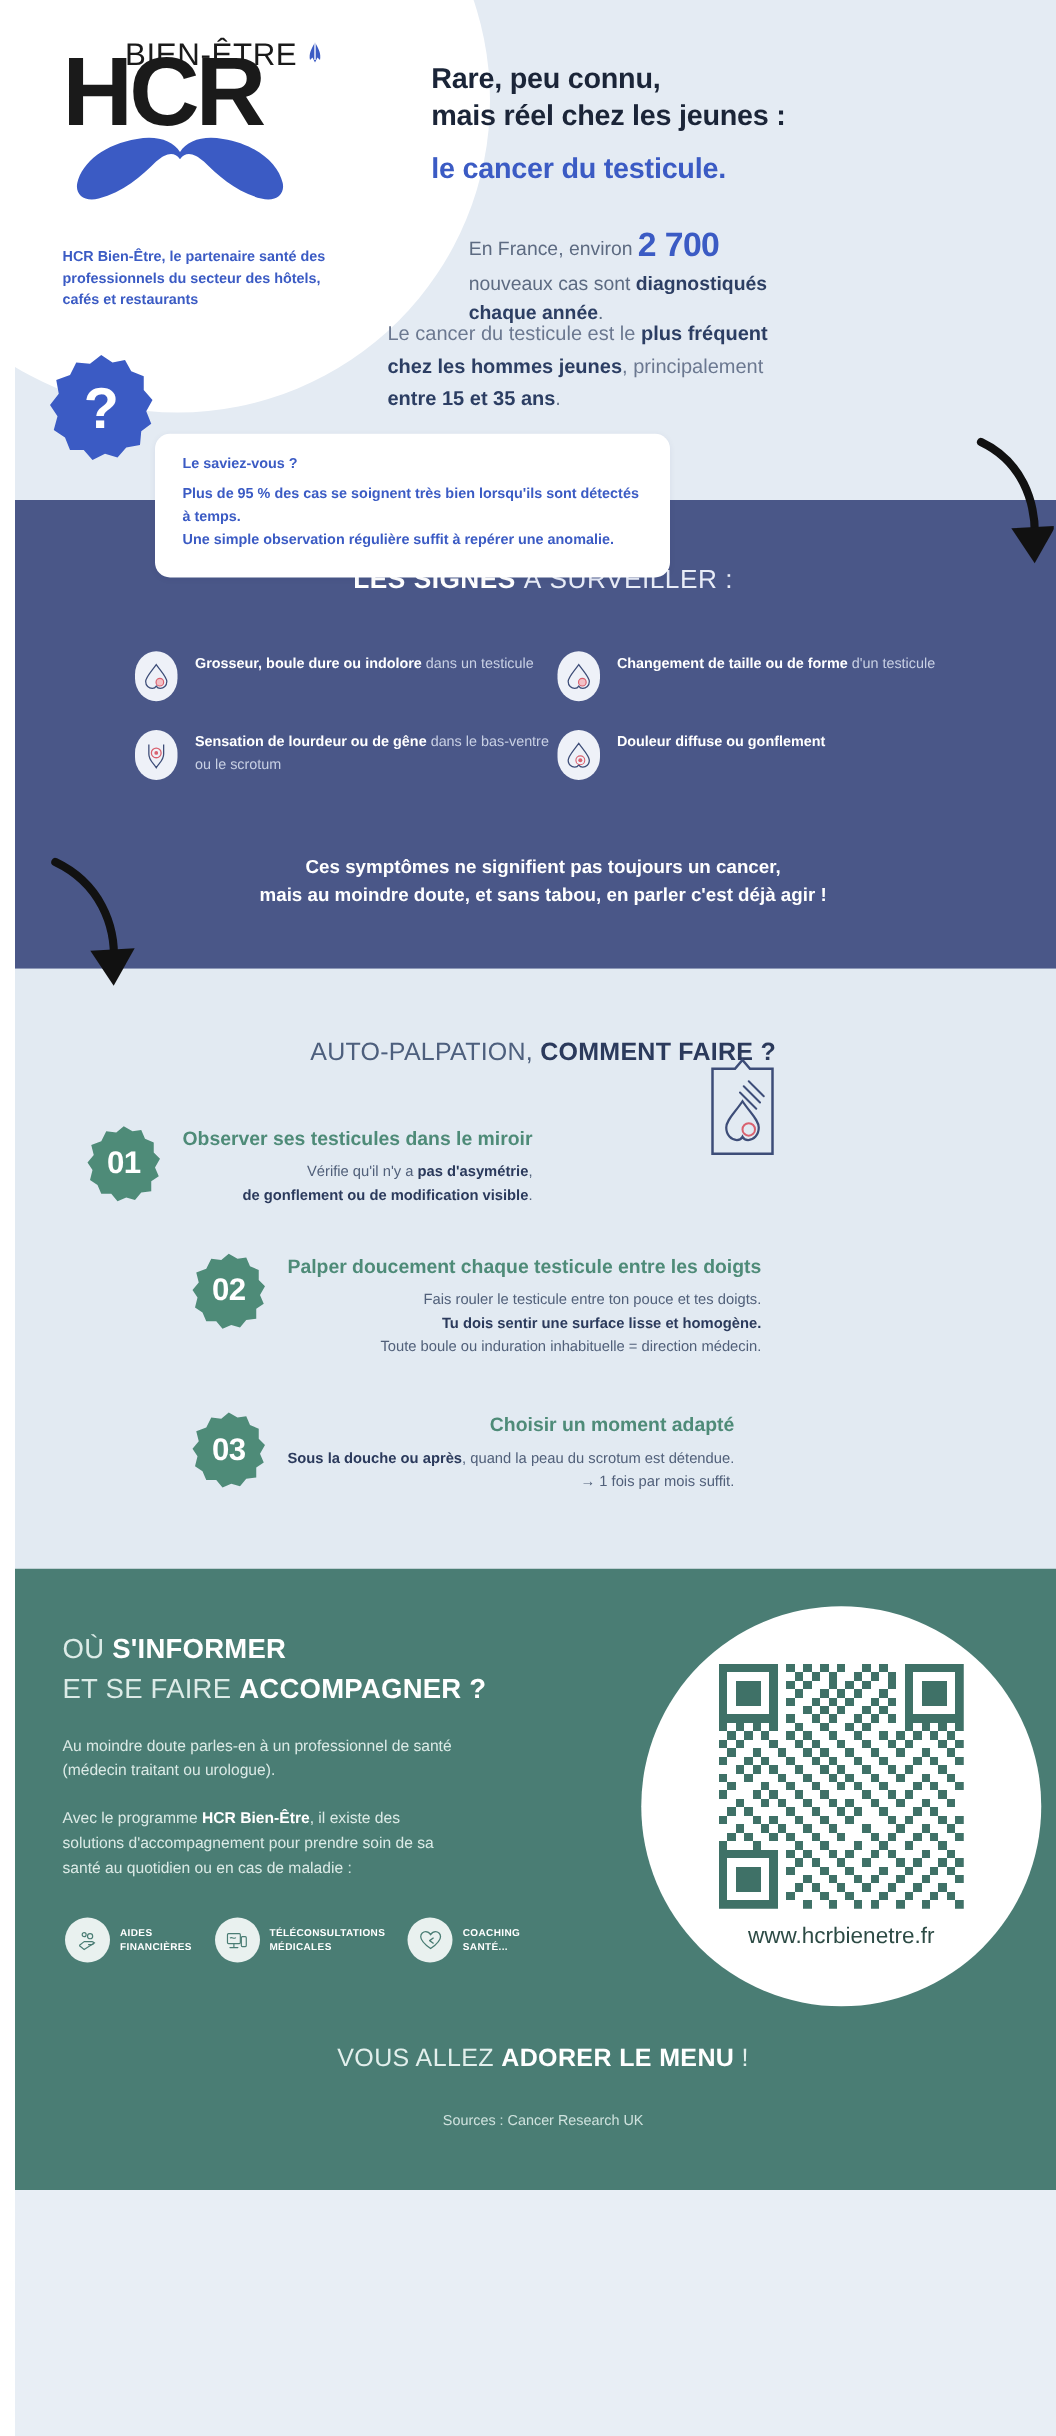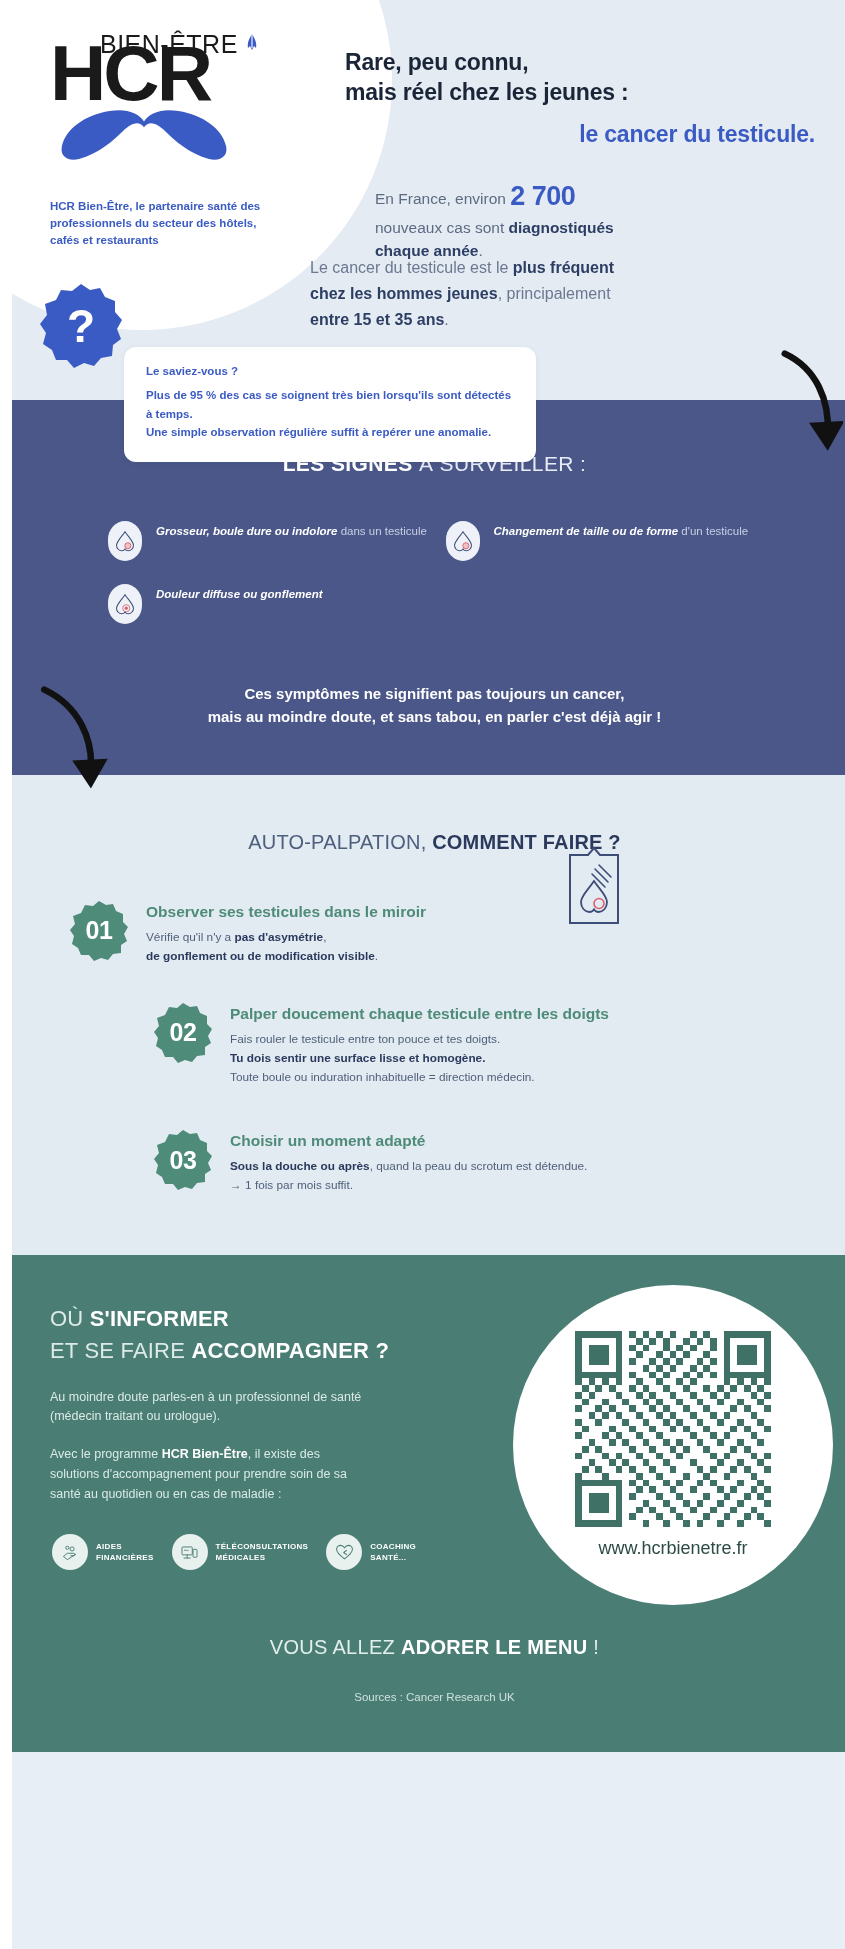--- a/index.html
+++ b/index.html
@@ -75,21 +75,21 @@
   }
 
   .head-right { position: absolute; left: 333px; top: 48px; width: 470px; }
   .head-title {
     font-size: 23px;
     font-weight: 700;
     line-height: 1.3;
     color: #1b2538;
     letter-spacing: -0.2px;
   }
-  .head-title .accent { color: #3b5bc4; text-align: right; }
+  .head-title .accent { color: #3b5bc4; }
   .head-stat {
     margin-top: 26px;
     margin-left: 30px;
     font-size: 15.5px;
     line-height: 1.5;
     color: #5d6b82;
     width: 300px;
   }
   .head-stat b { color: #2c3e63; }
   .head-stat .big {
@@ -188,21 +188,21 @@
     border-radius: 50%/46%;
     display: flex; align-items: center; justify-content: center;
     margin-top: 1px;
   }
   .sign-txt {
     font-size: 11.5px;
     line-height: 1.58;
     color: #c8d0e4;
     padding-top: 2px;
   }
-  .sign-txt b { color: #ffffff; font-weight: 700; font-style: italic; }
+  .sign-txt b { color: #ffffff; font-weight: 700; }
   .signs-outro {
     margin-top: 58px;
     text-align: center;
     font-size: 15px;
     font-weight: 700;
     line-height: 1.55;
     color: #ffffff;
     padding: 0 60px;
   }
 
@@ -227,21 +227,21 @@
     flex: 0 0 auto;
     position: relative;
     width: 62px; height: 62px;
   }
   .step-badge .num {
     position: absolute; inset: 0;
     display: flex; align-items: center; justify-content: center;
     font-size: 25px; font-weight: 700; color: #ffffff;
     letter-spacing: -0.5px;
   }
-  .step-body { padding-left: 16px; padding-top: 3px; }
+  .step-body { padding-left: 16px; padding-top: 3px; text-align: right; }
   .step-head {
     font-size: 15.5px;
     font-weight: 700;
     color: #4e8b78;
     margin-bottom: 7px;
   }
   .step-txt {
     font-size: 11.8px;
     line-height: 1.62;
     color: #51607a;
@@ -431,20 +431,30 @@
       <div class="sign-item">
         <div class="sign-ico">
           <svg viewBox="0 0 26 28" width="22" height="24">
             <path d="M13 3 C8 10 3 15 3 19 C3 23 6 25.5 9.2 25.5 C11 25.5 12.3 24.6 13 23.4 C13.7 24.6 15 25.5 16.8 25.5 C20 25.5 23 23 23 19 C23 15 18 10 13 3 Z" fill="none" stroke="#3d4d78" stroke-width="1.2"></path>
             <circle cx="16.4" cy="19.6" r="3.6" fill="#f3c0c6" stroke="#d9616f" stroke-width="1.1"></circle>
           </svg>
         </div>
         <div class="sign-txt"><b>Changement de taille ou de forme</b><span> d'un testicule</span></div>
       </div>
 
+      <div class="sign-item">
+        <div class="sign-ico">
+          <svg viewBox="0 0 26 28" width="22" height="24">
+            <path d="M6 4 L6 13 C6 19 10 21 13 26 C16 21 20 19 20 13 L20 4" fill="none" stroke="#3d4d78" stroke-width="1.2"></path>
+            <circle cx="13" cy="12" r="4.6" fill="none" stroke="#d9616f" stroke-width="1.2"></circle>
+            <circle cx="13" cy="12" r="1.8" fill="#d9616f"></circle>
+          </svg>
+        </div>
+        <div class="sign-txt"><b>Sensation de lourdeur ou de gêne</b><span> dans le bas-ventre ou le scrotum</span></div>
+      </div>
 
       <div class="sign-item">
         <div class="sign-ico">
           <svg viewBox="0 0 26 28" width="22" height="24">
             <path d="M13 3 C8 10 3 15 3 19 C3 23 6 25.5 9.2 25.5 C11 25.5 12.3 24.6 13 23.4 C13.7 24.6 15 25.5 16.8 25.5 C20 25.5 23 23 23 19 C23 15 18 10 13 3 Z" fill="none" stroke="#3d4d78" stroke-width="1.2"></path>
             <circle cx="14.5" cy="19" r="4.2" fill="none" stroke="#d9616f" stroke-width="1"></circle>
             <circle cx="14.5" cy="19" r="1.9" fill="#d9616f"></circle>
           </svg>
         </div>
         <div class="sign-txt"><b>Douleur diffuse ou gonflement</b><span></span></div>

